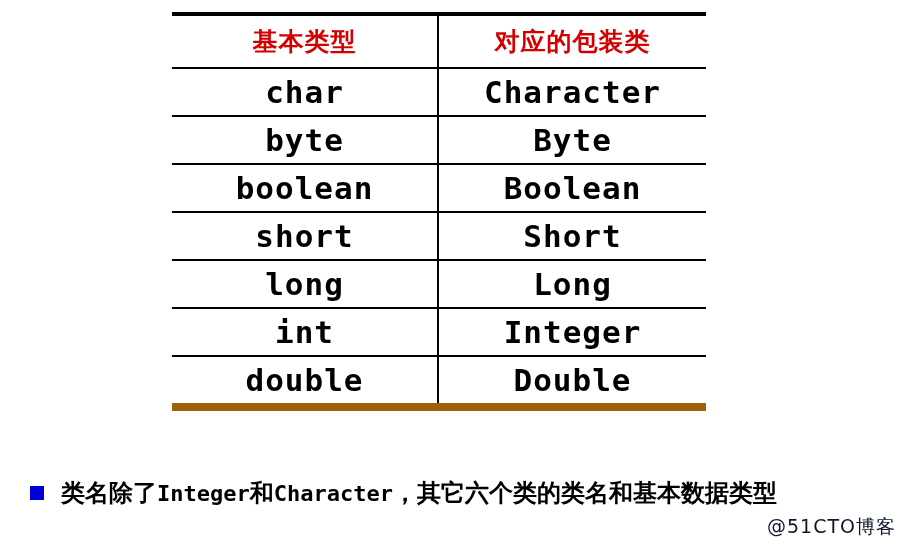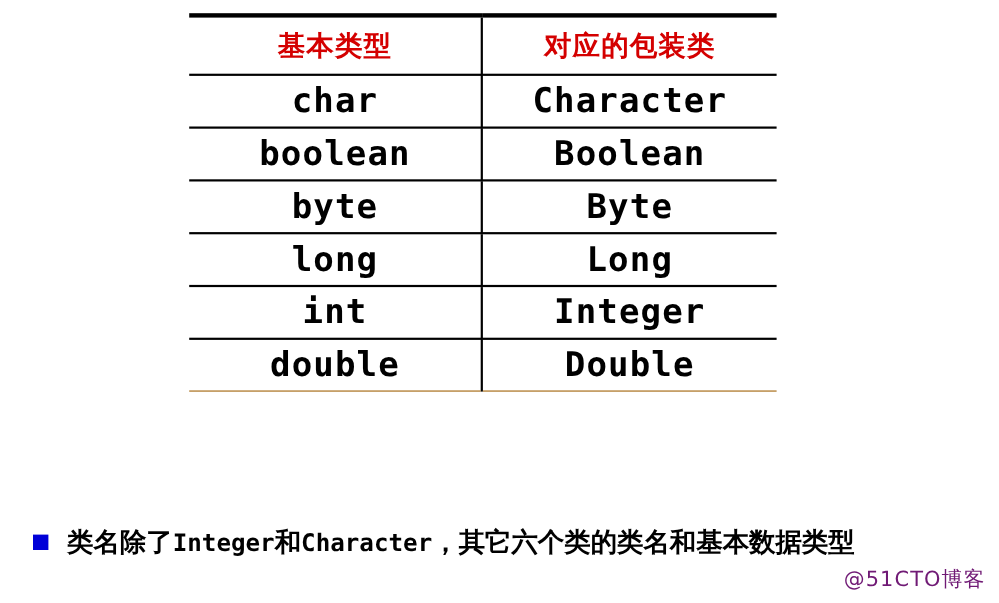--- a/index.html
+++ b/index.html
@@ -63,21 +63,21 @@
     font-family: "DejaVu Sans Mono", "Liberation Mono", monospace;
     font-weight: bold;
     font-size: 31px;
     color: #000000;
     letter-spacing: 1px;
   }
   tr.data-row td.cell-left {
     border-right: 2px solid #000000;
   }
   tr.data-row.last-row td {
-    border-bottom: 1px solid #a16207;
+    border-bottom: 8px solid #a16207;
   }
 
   
   .note {
     position: absolute;
     left: 30px;
     top: 478px;
     width: 870px;
     display: flex;
     align-items: flex-start;
@@ -108,21 +108,21 @@
     white-space: nowrap;
   }
 
   
   .watermark {
     position: absolute;
     right: 12px;
     bottom: 8px;
     font-family: "DejaVu Sans", "Liberation Sans", sans-serif;
     font-size: 19px;
-    color: #701a75;
+    color: #0f172a;
     letter-spacing: 1px;
     white-space: nowrap;
   }
 </style>
 </head>
 <body>
 
 <div class="table-wrap">
   <table class="type-table">
     <colgroup>
@@ -134,26 +134,30 @@
         <th class="cell-left">基本类型</th>
         <th>对应的包装类</th>
       </tr>
     </thead>
     <tbody>
       <tr class="data-row">
         <td class="cell-left">char</td>
         <td>Character</td>
       </tr>
       <tr class="data-row">
+        <td class="cell-left">byte</td>
+        <td>Byte</td>
+      </tr>
+      <tr class="data-row">
         <td class="cell-left">boolean</td>
         <td>Boolean</td>
       </tr>
       <tr class="data-row">
-        <td class="cell-left">byte</td>
-        <td>Byte</td>
+        <td class="cell-left">short</td>
+        <td>Short</td>
       </tr>
       <tr class="data-row">
         <td class="cell-left">long</td>
         <td>Long</td>
       </tr>
       <tr class="data-row">
         <td class="cell-left">int</td>
         <td>Integer</td>
       </tr>
       <tr class="data-row last-row">

